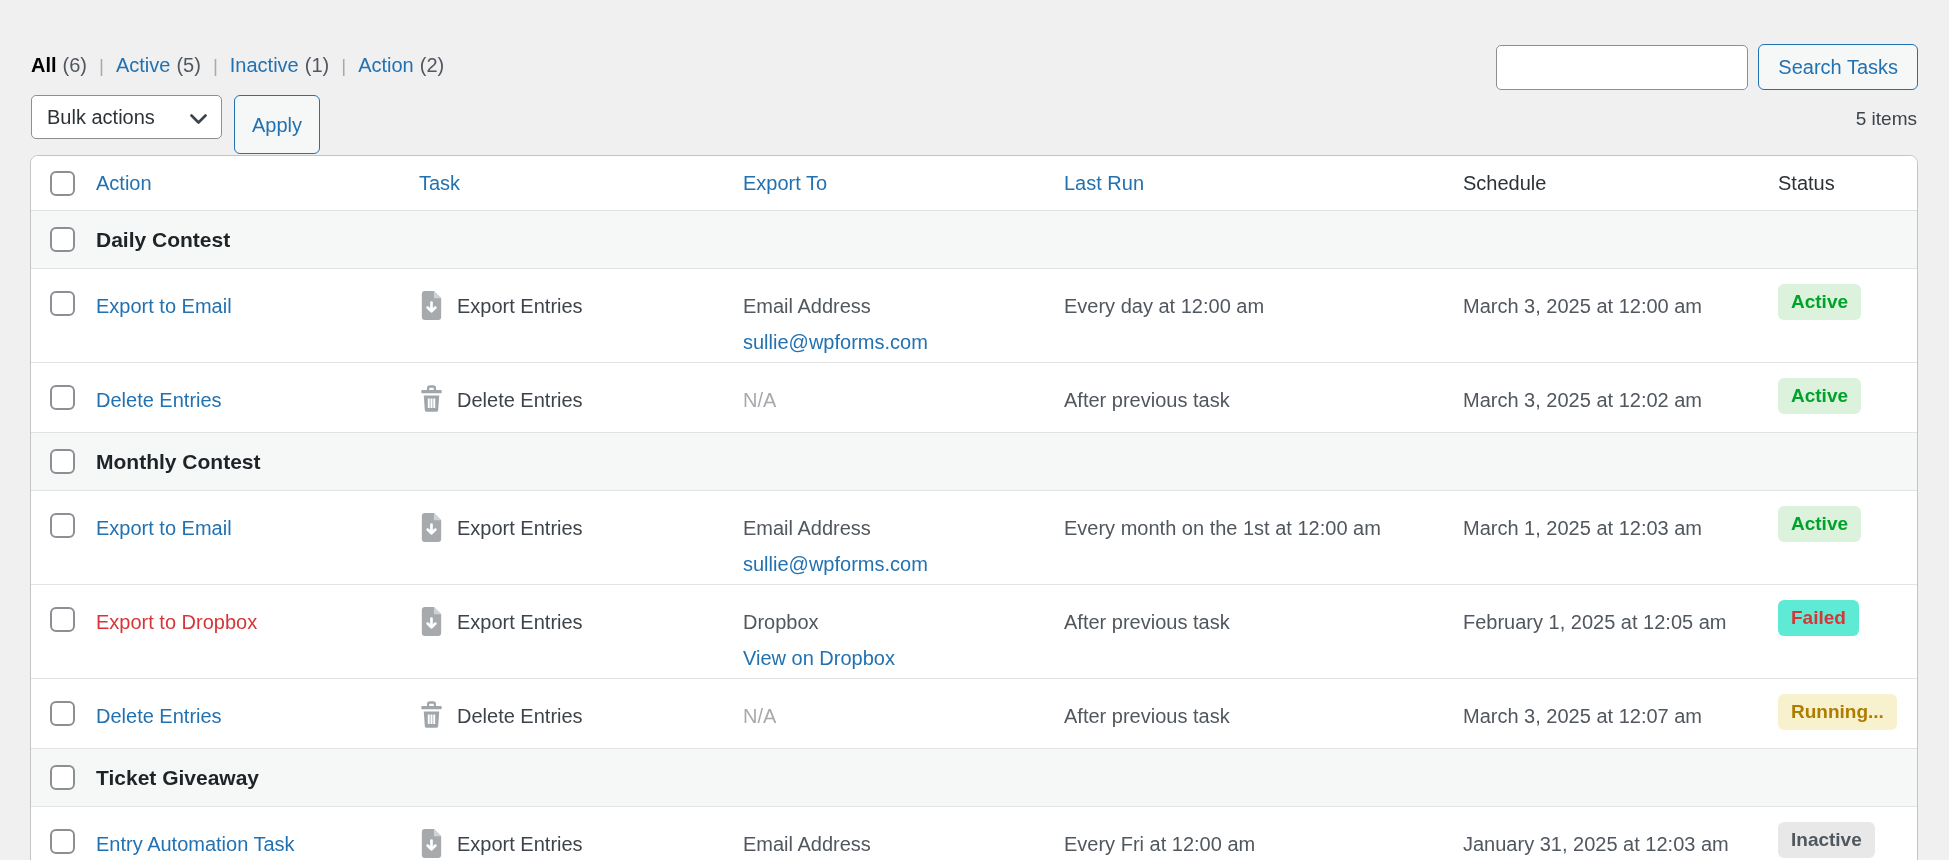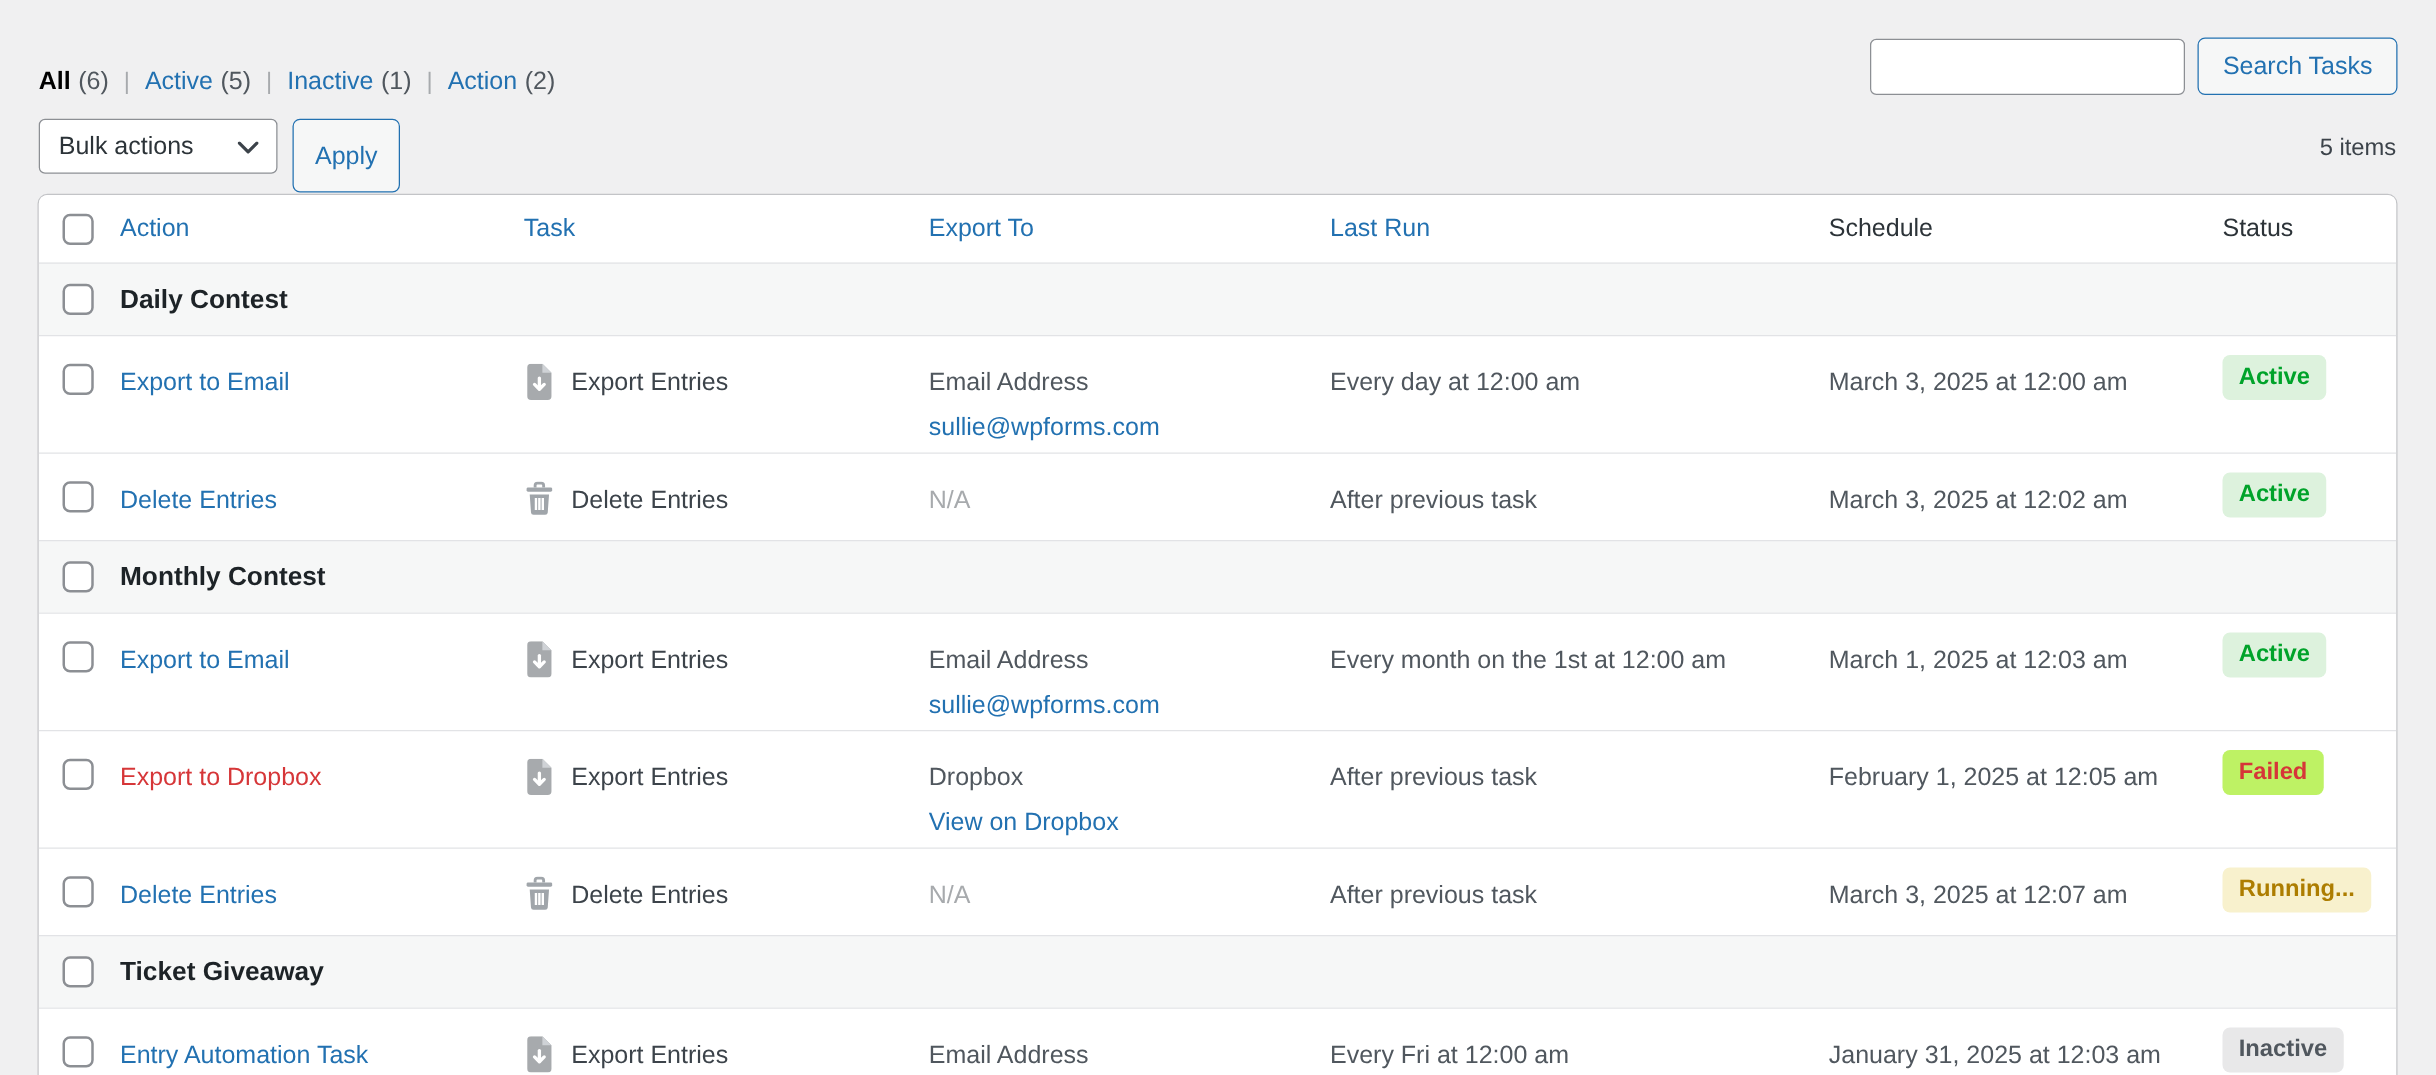--- a/index.html
+++ b/index.html
@@ -14,21 +14,21 @@
 
   
   .top { position:relative; height:125px; }
   .filters { position:absolute; left:1px; top:24px; list-style:none; display:flex; align-items:center; font-size:20px; }
   .filters li { display:flex; align-items:center; }
   .filters .sep { color:#a7aaad; margin:0 12px; font-size:19px; }
   .filters a { text-decoration:none; color:#2271b1; cursor:pointer;text-align:right; }
   .filters .current a { color:#000; font-weight:700; }
   .filters .count { color:#50575e; margin-left:6px; }
 
-  .searchbar { position:absolute; right:0; top:0; display:flex; align-items:flex-end; }
+  .searchbar { position:absolute; right:0; top:14px; display:flex; align-items:flex-end; }
   .search-input {
     width:252px; height:45px; background:#fff;
     border:1.5px solid #8c8f94; border-radius:5px;
     font-size:20px; padding:0 12px; font-family:inherit; color:#2c3338; outline:none;
   }
   .btn-secondary {
     margin-left:10px; height:46px; padding:0 19px;
     background:#f6f7f7; border:1.5px solid #2271b1; border-radius:6px;
     color:#2271b1; font-size:20px; font-family:inherit; cursor:pointer; line-height:42px;
   }
@@ -245,21 +245,21 @@
               </g>
             </svg></span>
           <span class="action-label">Export Entries</span>
         </div>
         <div class="cell">
           <div class="muted">Dropbox</div>
           <div class="second-line"><a>View on Dropbox</a></div>
         </div>
         <div class="cell"><span class="muted">After previous task</span></div>
         <div class="cell"><span class="muted">February 1, 2025 at 12:05 am</span></div>
-        <div class="cell badge-cell"><span class="badge" style="background: #bef264; color: rgb(214, 54, 56);">Failed</span></div>
+        <div class="cell badge-cell"><span class="badge" style="background: #5eead4; color: rgb(214, 54, 56);">Failed</span></div>
       </div>
       <div class="row task1">
         <div class="cb-cell">
           <span class="checkbox"></span>
         </div>
         <div class="cell"><a class="task-link link">Delete Entries</a></div>
         <div class="cell action-cell">
           <span class="ico"><svg width="25" height="28" viewBox="0 0 22 24">
               <rect x="2" y="4" width="18" height="3" rx="1" fill="#a0a5aa"></rect>
               <path d="M8 4V2.6A1.6 1.6 0 0 1 9.6 1h2.8A1.6 1.6 0 0 1 14 2.6V4" fill="none" stroke="#a0a5aa" stroke-width="2"></path>

